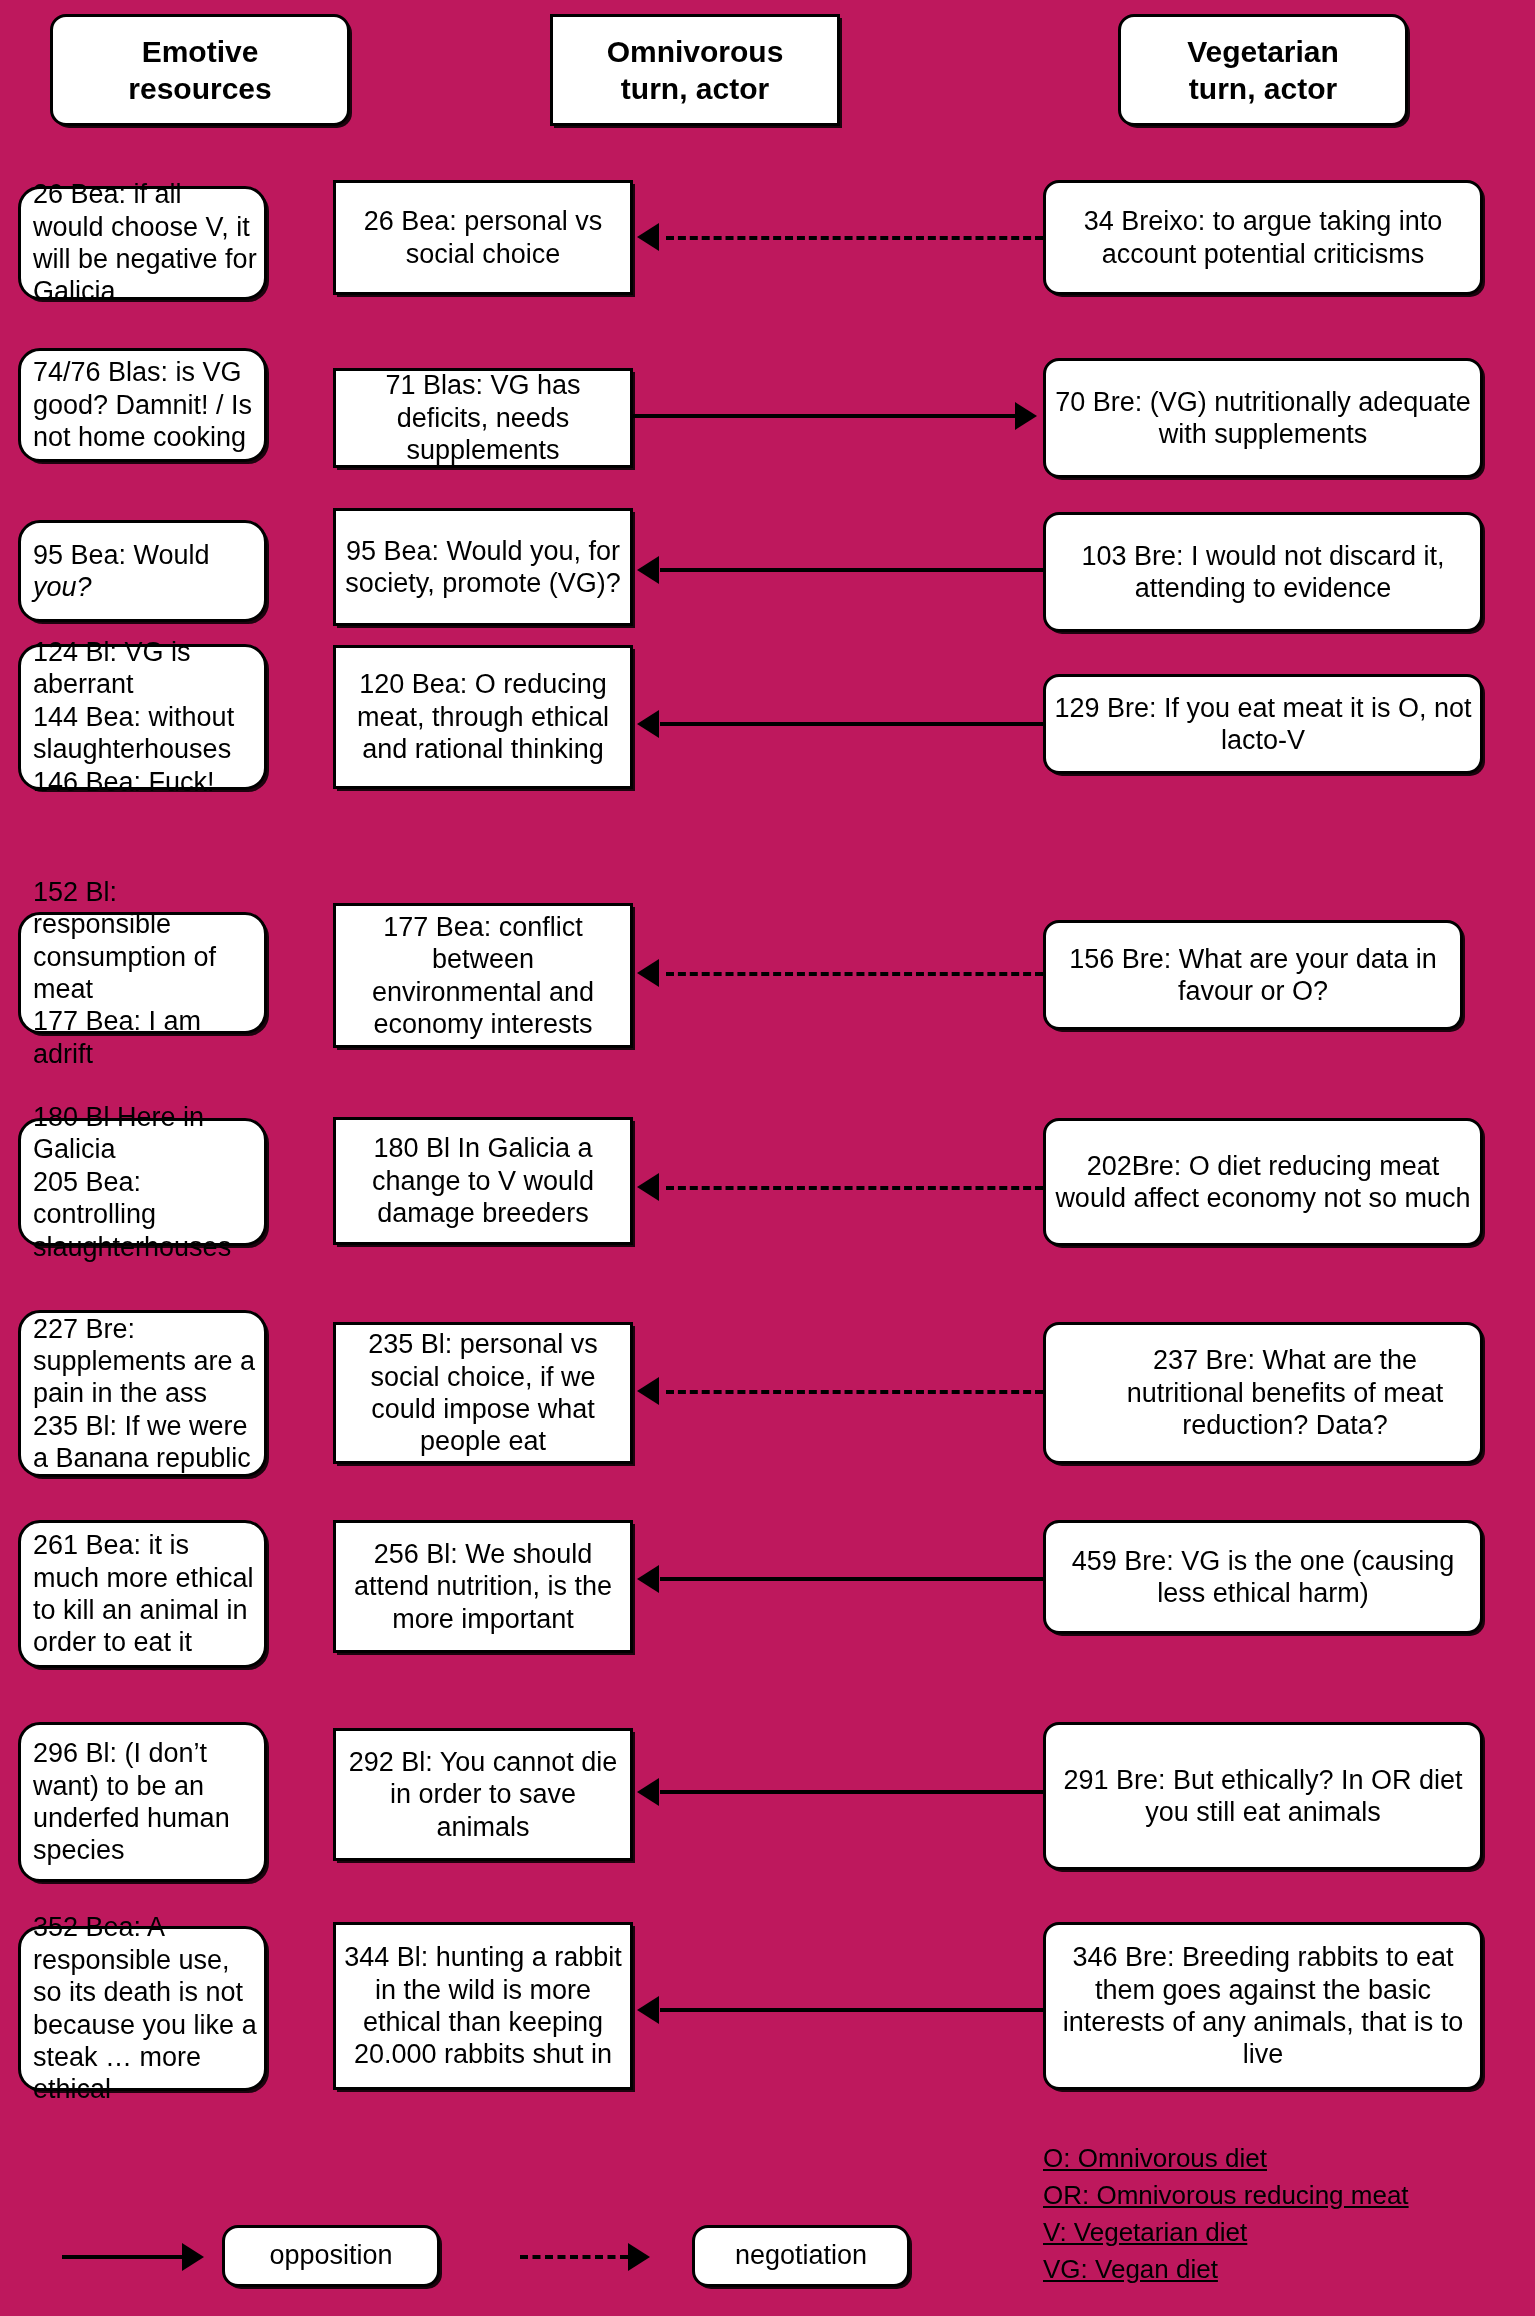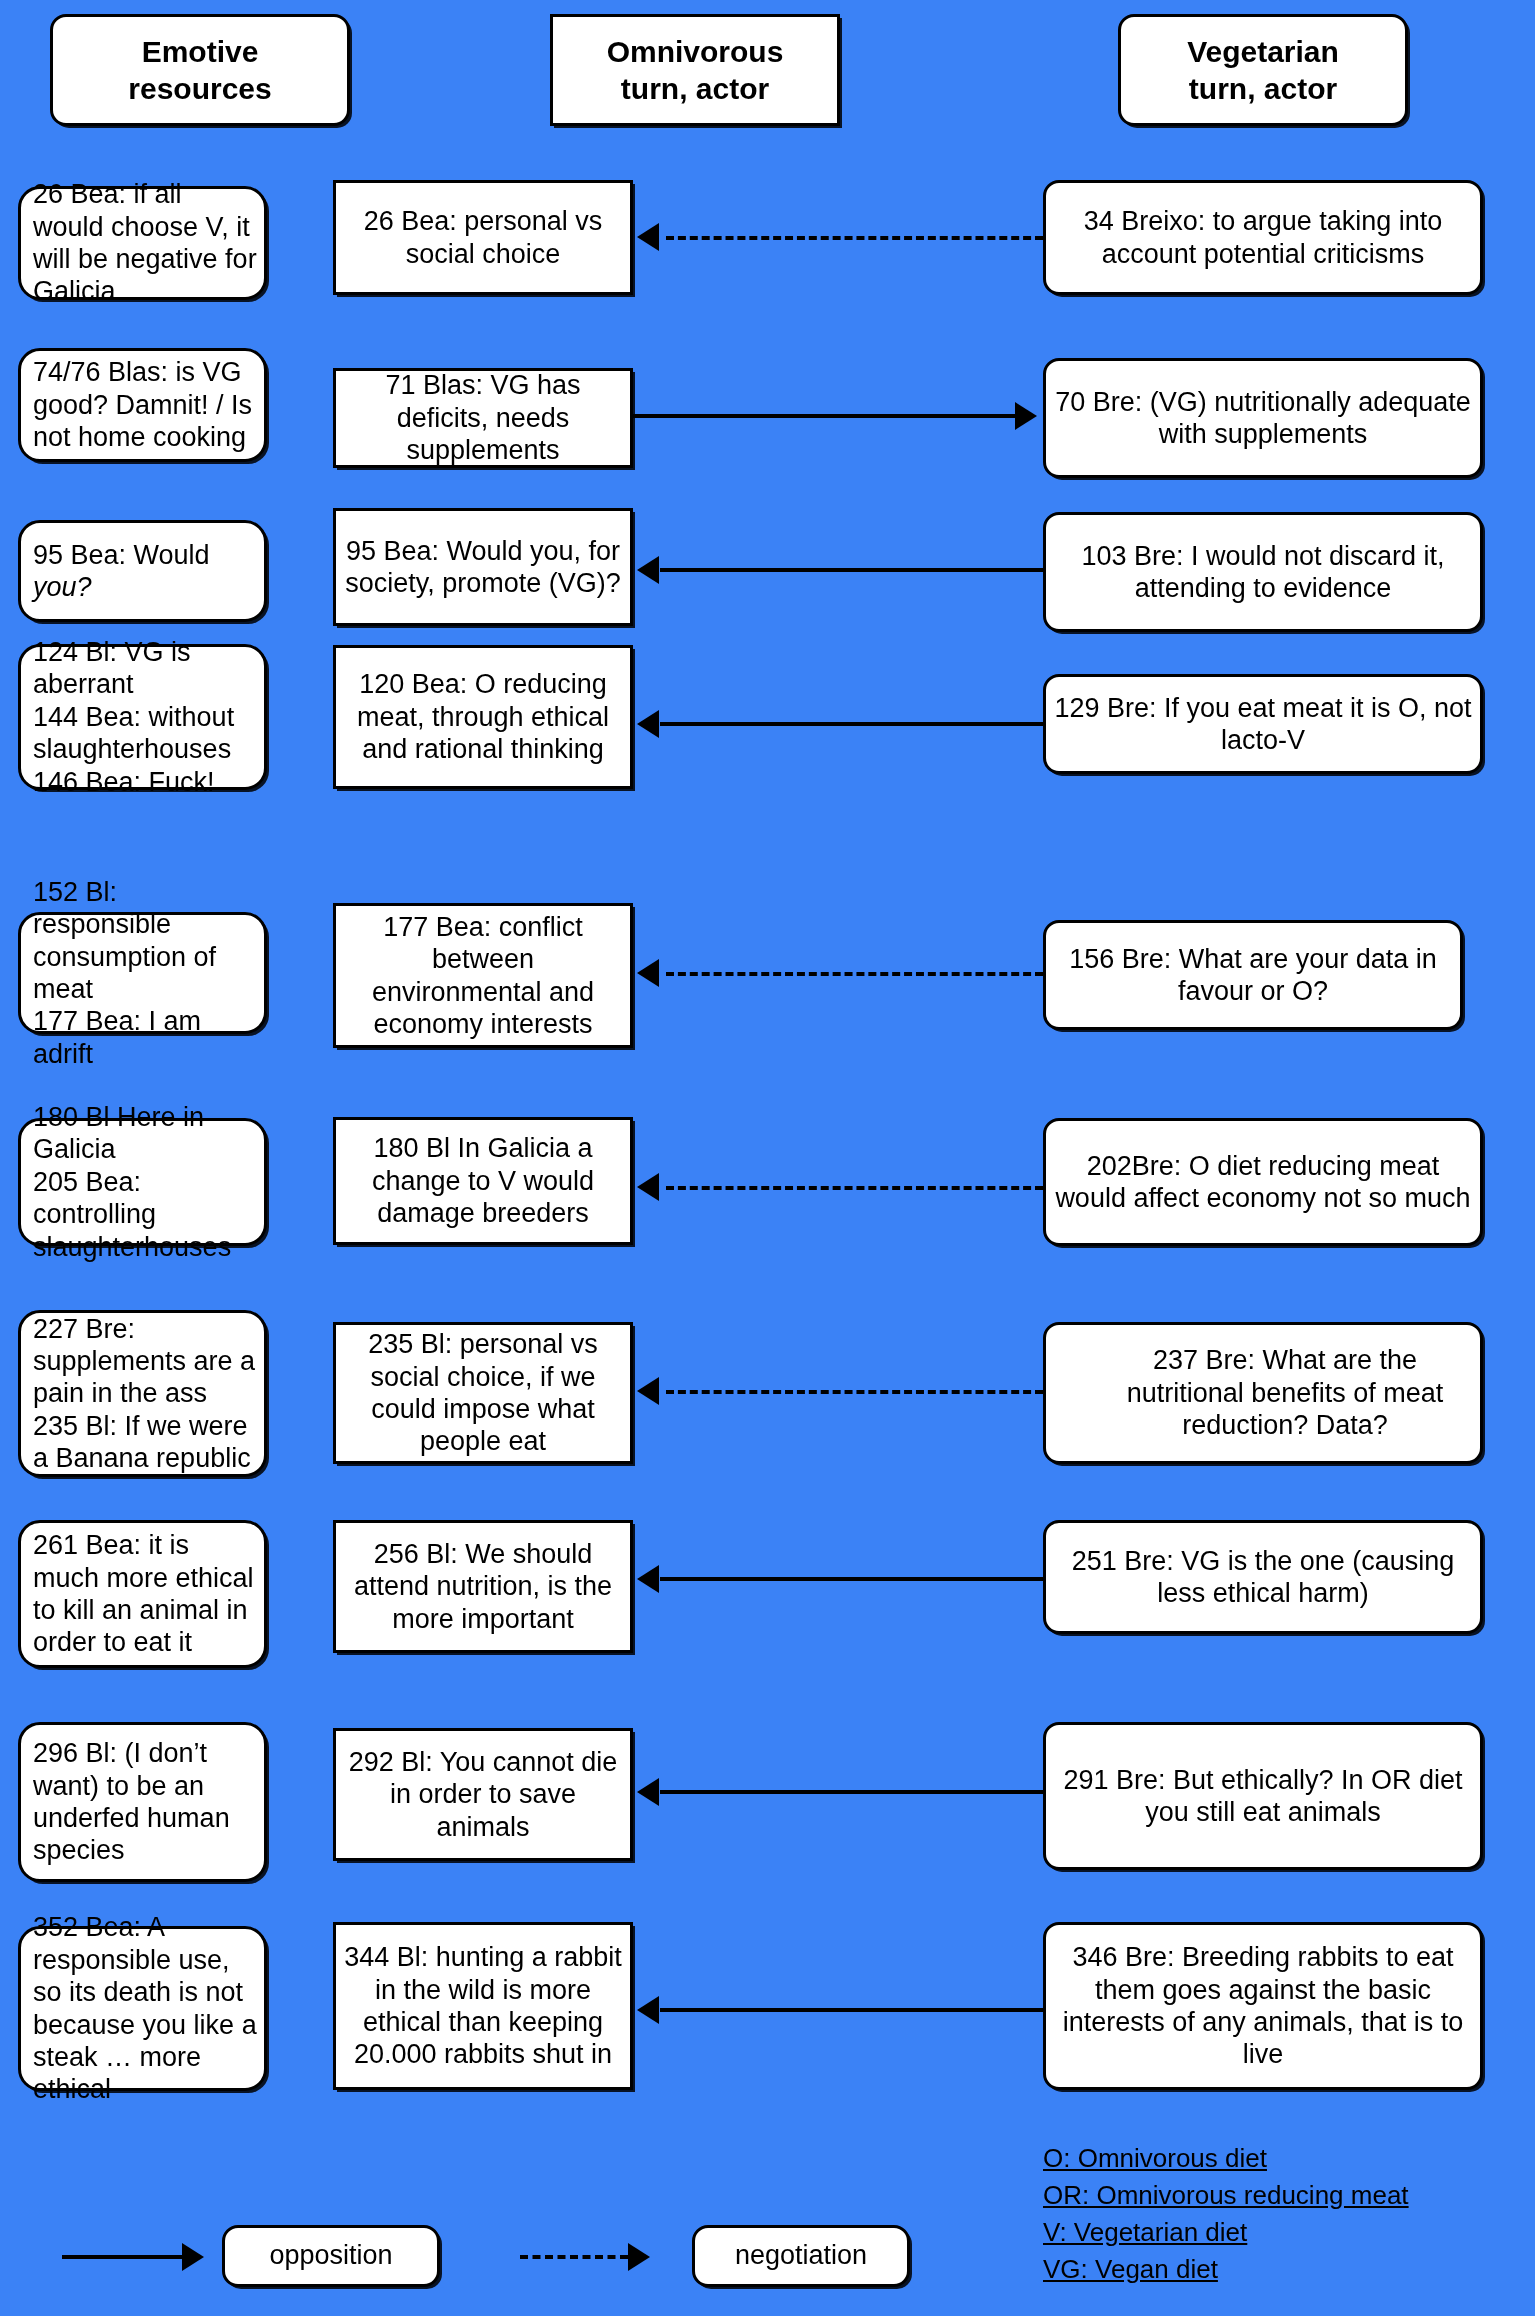--- a/index.html
+++ b/index.html
@@ -9,21 +9,21 @@
     background: #ffffff;
   }
   body {
     font-family: "Liberation Sans", sans-serif;
     color: #000000;
   }
   #stage {
     position: relative;
     width: 1535px;
     height: 2316px;
-    background: #3b82f6;
+    background: #be185d;
     overflow: hidden;
   }
 
   
   .box {
     position: absolute;
     box-sizing: border-box;
     background: #ffffff;
     border: 3px solid #000000;
     display: flex;
@@ -205,21 +205,21 @@
   <div class="connector dashed" style="left:666px; top:1390px; width:377px;"></div>
   <div class="arrowhead" style="left:637px; top:1377px;"></div>
 
   <div class="box rounded cell left" style="left:18px; top:1520px; width:249px; height:148px;">
     <span class="txt">261 Bea: it is much more ethical to kill an animal in order to eat it</span>
   </div>
   <div class="box sharp cell" style="left:333px; top:1520px; width:300px; height:133px;">
     <span class="txt">256 Bl: We should attend nutrition, is the more important</span>
   </div>
   <div class="box rounded cell" style="left:1043px; top:1520px; width:440px; height:114px;">
-    <span class="txt">251 Bre: VG is the one (causing less ethical harm)</span>
+    <span class="txt">459 Bre: VG is the one (causing less ethical harm)</span>
   </div>
   <div class="connector" style="left:660px; top:1577px; width:383px;"></div>
   <div class="arrowhead" style="left:637px; top:1565px;"></div>
 
   <div class="box rounded cell left" style="left:18px; top:1722px; width:249px; height:160px;">
     <span class="txt">296 Bl: (I don’t want) to be an underfed human species</span>
   </div>
   <div class="box sharp cell" style="left:333px; top:1728px; width:300px; height:133px;">
     <span class="txt">292 Bl: You cannot die in order to save animals</span>
   </div>

